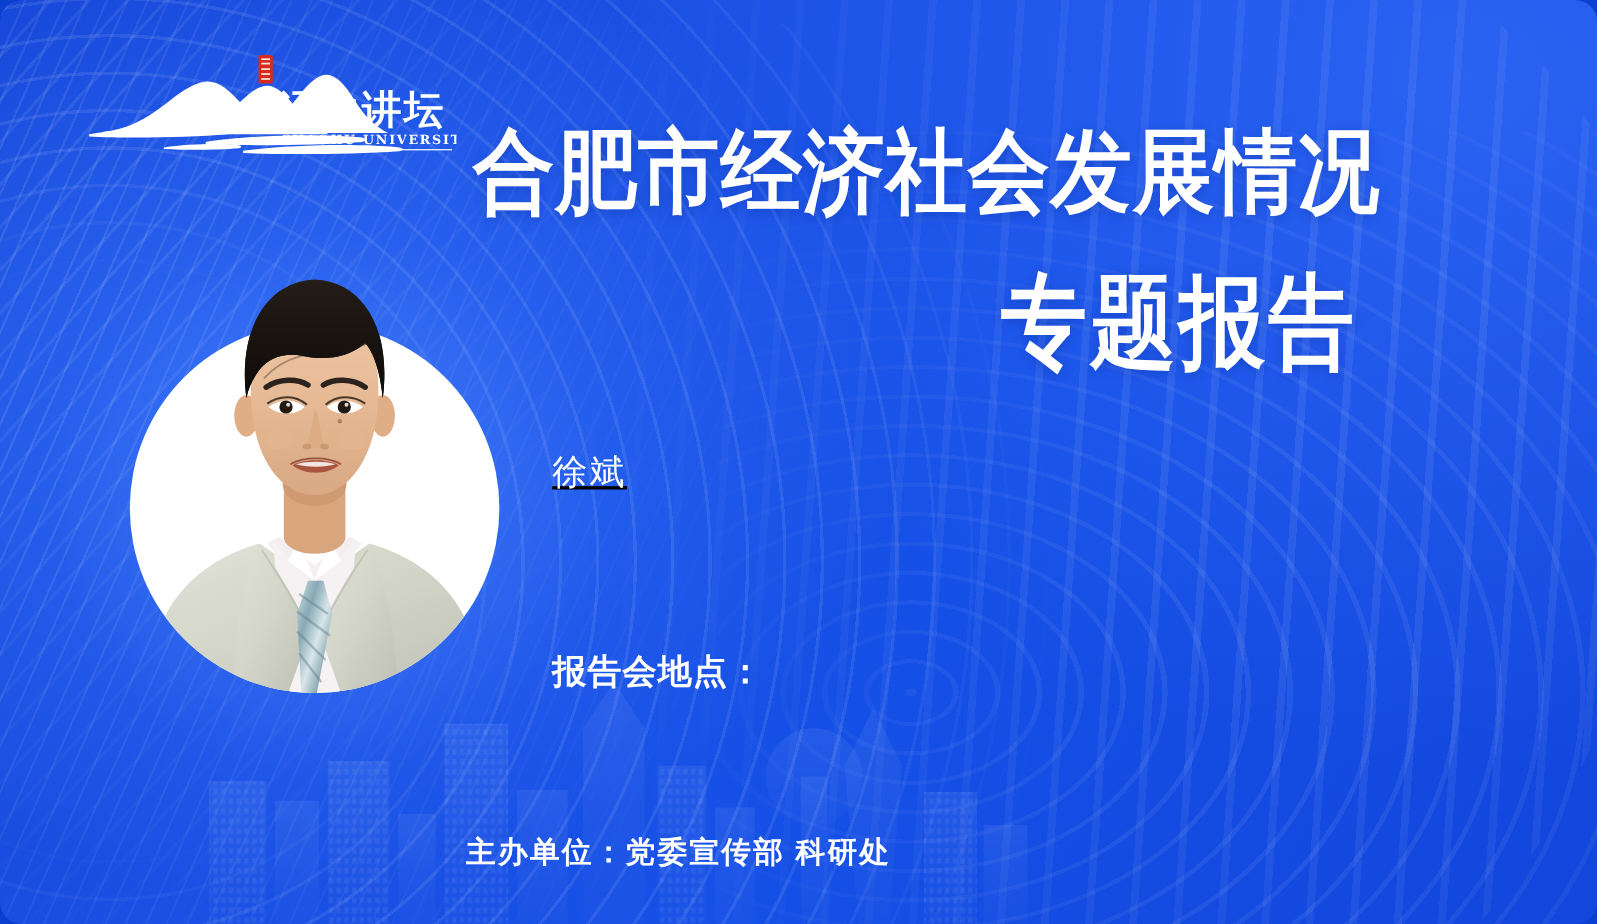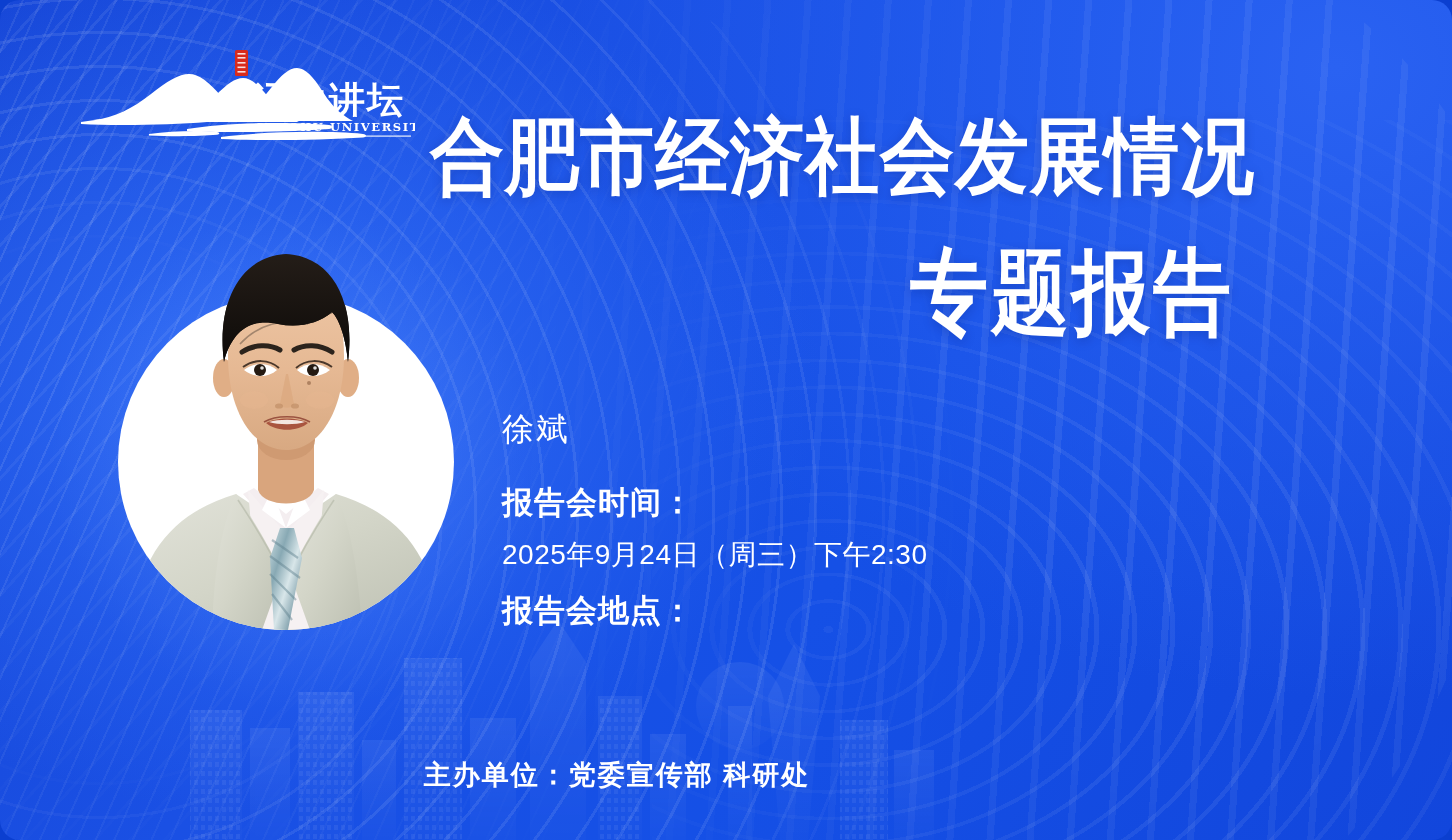--- a/index.html
+++ b/index.html
@@ -96,21 +96,21 @@
     font-size:78px;line-height:84px;font-weight:bold;color:#ffffff;
     letter-spacing:3px;white-space:nowrap;
     text-shadow:0 2px 10px rgba(0,20,90,.22);
     transform:scaleY(1.18);transform-origin:left top;
   }
 
   .lbl{font-size:31px;font-weight:bold;color:#fff;letter-spacing:1px;}
   .val{font-size:28px;font-weight:normal;color:#fff;letter-spacing:.5px;}
 
   .row-speaker-label{position:absolute;left:0;top:348px;}
-  .row-speaker-name{position:absolute;left:0;top:408px;display:flex;align-items:baseline;}
+  .row-speaker-name{position:absolute;left:0;top:408px;display:flex;align-items:baseline;text-decoration:underline;}
   .speaker-name{font-size:32px;color:#fff;letter-spacing:2px;}
   .speaker-title{font-size:25px;font-weight:bold;color:#fff;margin-left:18px;letter-spacing:.5px;}
 
   .row-time-label{position:absolute;left:0;top:482px;}
   .row-time-value{position:absolute;left:0;top:536px;}
   .row-place-label{position:absolute;left:0;top:590px;}
   .row-place-value{position:absolute;left:0;top:645px;}
 
   .footer{
     position:absolute;left:0;top:757px;width:1234px;text-align:center;
@@ -301,20 +301,18 @@
   <div class="content">
 
     <div class="title1">合肥市经济社会发展情况</div>
     <div class="title2">专题报告</div>
 
 
     <div class="row-speaker-name">
       <span class="speaker-name">徐斌</span>
     </div>
 
-    <div class="lbl row-time-label">报告会时间：</div>
-    <div class="val row-time-value">2025年9月24日（周三）下午2:30</div>
     <div class="lbl row-place-label">报告会地点：</div>
   </div>
 
   <div class="footer">主办单位：党委宣传部  科研处</div>
 
 </div>
 
 </body></html>

